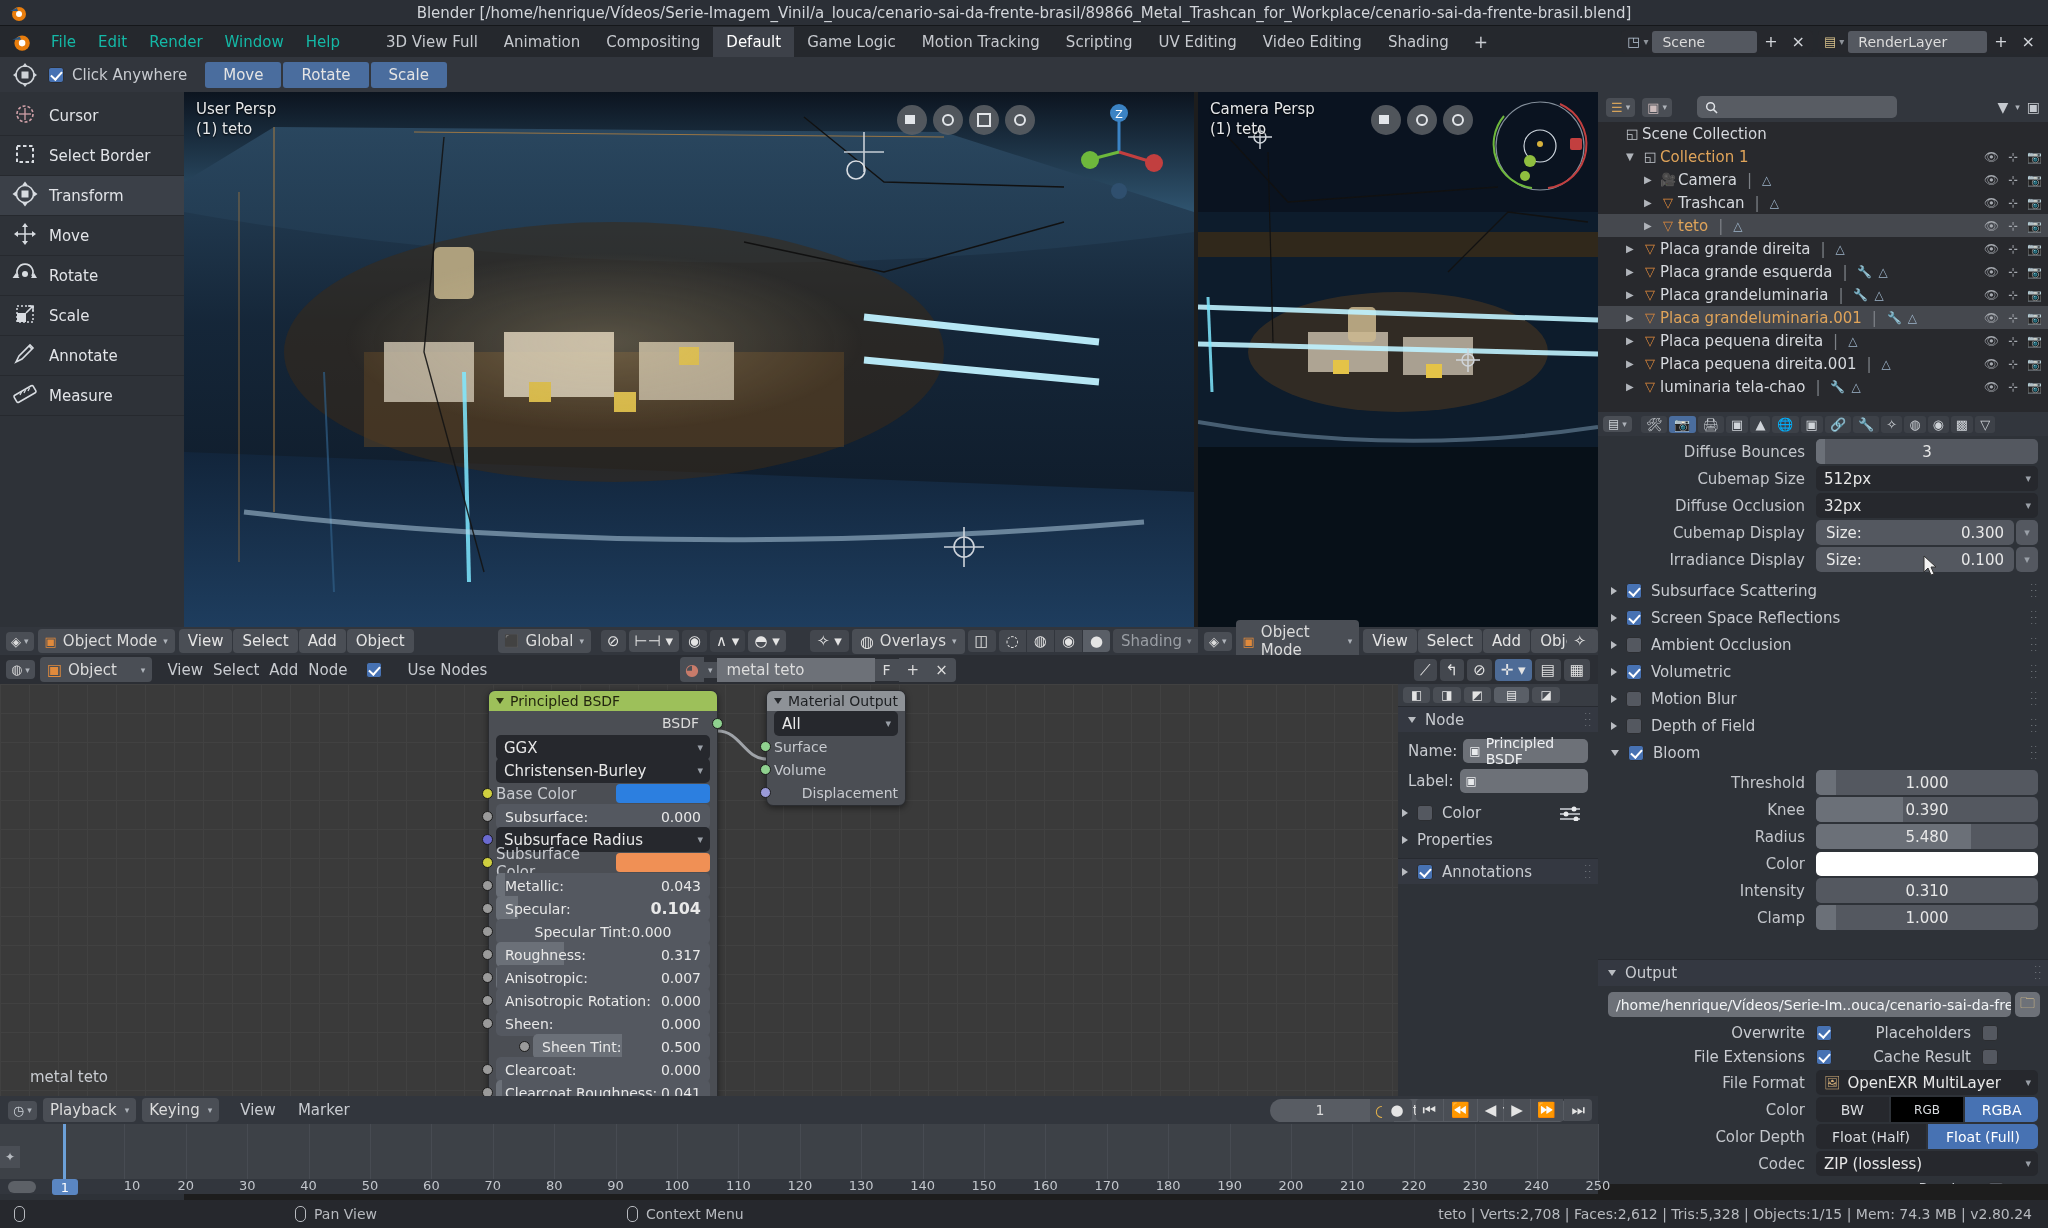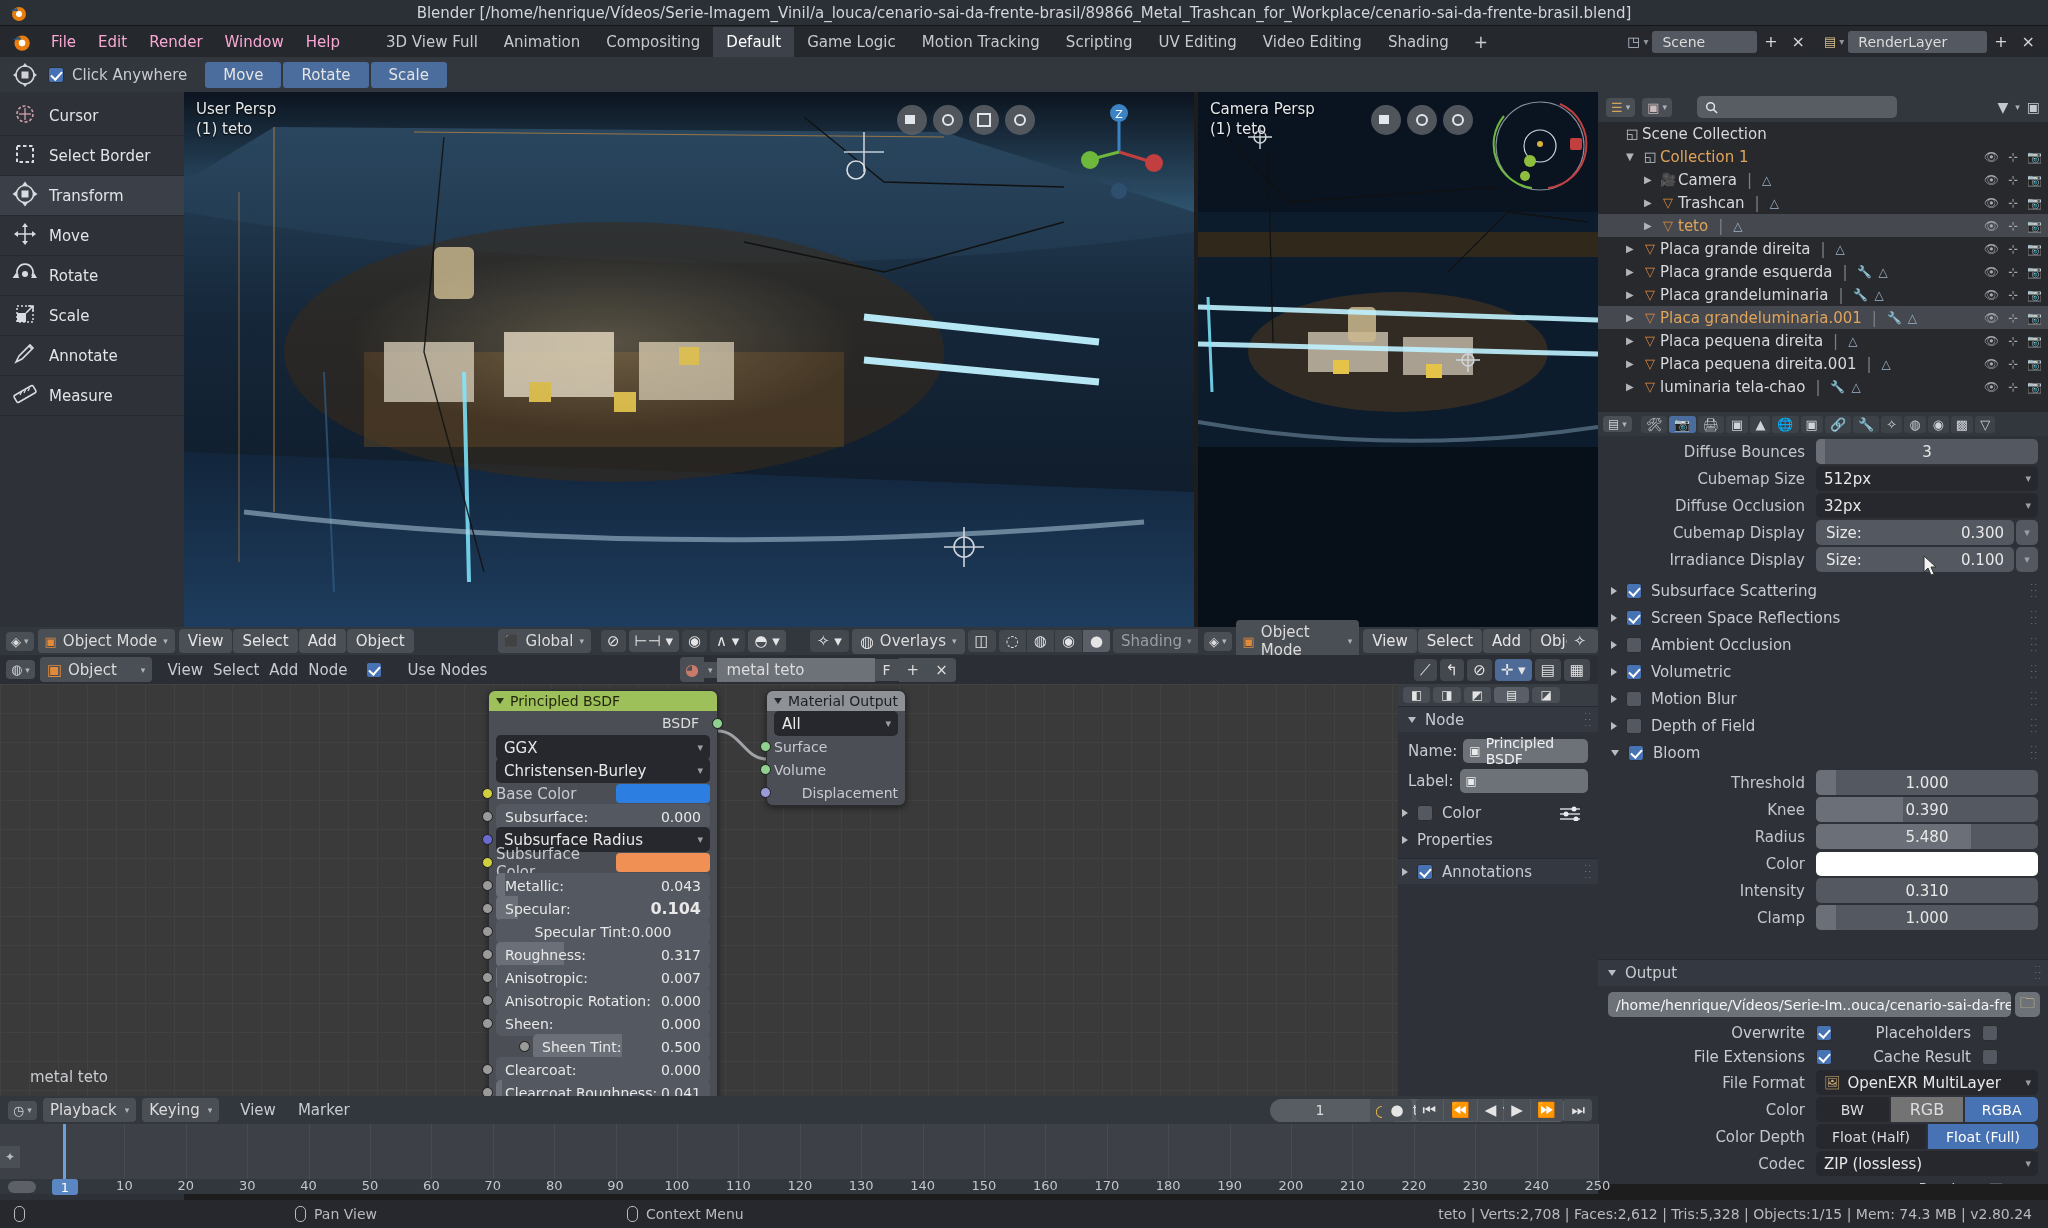--- a/index.html
+++ b/index.html
@@ -44,21 +44,21 @@
 
   
   #titlebar {
     position:absolute;left:0;top:0;width:2048px;height:26px;
     background:#2b2f36; display:flex;align-items:center;justify-content:center;
     font-size:15px; color:#d2d5da; border-bottom:1px solid #15171a;
   }
   #blenderlogo-title{position:absolute;left:8px;top:3px;}
   
   #topbar{position:absolute;left:0;top:26px;width:2048px;height:31px;background:#25282d;display:flex;align-items:center;}
-  #topbar .mi{font-size:15px;color:#f9a8d4;padding:3px 11px;}
+  #topbar .mi{font-size:15px;color:#14b8a6;padding:3px 11px;}
   #topbar .ws{font-size:15px;color:#c6c9ce;padding:6px 13px;}
   #topbar .ws.act{background:#3d4149;color:#fff;}
   
   #toolhdr{position:absolute;left:0;top:57px;width:2048px;height:35px;background:#32363d;display:flex;align-items:center;}
   
   #lefttool{position:absolute;left:0;top:92px;width:184px;bottom:0;background:#2e3238;}
   .tool{height:40px;display:flex;align-items:center;gap:11px;padding-left:12px;border-bottom:1px solid #26292e;}
   .tool.act{background:#3b4048;}
   .tool .tname{font-size:15px;color:#e2e4e8;}
   
@@ -1064,21 +1064,21 @@
     <div class="drop" style="flex:1;gap:7px">
       <span style="font-size:13px;color:#d9b27a">🖼</span>
       <span>OpenEXR MultiLayer</span>
         <span class="car">▾</span>
     </div>
   </div>
   <div class="prow">
     <span class="pl">Color</span>
     <div id="color-opts" class="row" style="flex:1;gap:2px">
         <div style="flex: 1 1 0%; height: 25px; display: flex; align-items: center; justify-content: center; font-size: 14px; border-radius: 5px 0px 0px 5px; background: rgb(38, 40, 45); color: rgb(218, 221, 225);">BW</div>
-        <div style="flex: 1 1 0%; height: 25px; display: flex; align-items: center; justify-content: center; font-size: 16px; border-radius: 0px; background: #737373; color: rgb(218, 221, 225);">RGB</div>
+        <div style="flex: 1 1 0%; height: 25px; display: flex; align-items: center; justify-content: center; font-size: 12px; border-radius: 0px; background: #000000; color: rgb(218, 221, 225);">RGB</div>
         <div style="flex: 1 1 0%; height: 25px; display: flex; align-items: center; justify-content: center; font-size: 14px; border-radius: 0px 5px 5px 0px; background: rgb(71, 114, 179); color: rgb(255, 255, 255);">RGBA</div>
       </div>
   </div>
   <div class="prow">
     <span class="pl">Color Depth</span>
     <div id="depth-opts" class="row" style="flex:1;gap:2px">
         <div style="flex: 1 1 0%; height: 25px; display: flex; align-items: center; justify-content: center; font-size: 14px; border-radius: 5px 0px 0px 5px; background: rgb(38, 40, 45); color: rgb(218, 221, 225);">Float (Half)</div>
         <div style="flex: 1 1 0%; height: 25px; display: flex; align-items: center; justify-content: center; font-size: 14px; border-radius: 0px 5px 5px 0px; background: rgb(71, 114, 179); color: rgb(255, 255, 255);">Float (Full)</div>
       </div>
   </div>
@@ -1170,21 +1170,21 @@
       <div style="position: absolute; left: 1598px; top: 0px; width: 1px; height: 64px; background: rgb(71, 75, 82);"></div>
     </div>
   <div style="position:absolute;left:0;top:22px;width:20px;height:22px;background:#4a4e55;display:flex;align-items:center;justify-content:center;color:#b8bcc2;font-size:12px">✦</div>
   <div style="position:absolute;left:63px;top:0;width:3px;height:64px;background:#6ca0d8"></div>
 </div>
 
 <div id="tlruler">
   <div style="position:absolute;left:0;top:2px;width:1598px;height:15px;background:#32363d"></div>
   <div style="position:absolute;left:8px;top:4px;width:28px;height:12px;border-radius:6px;background:#5d6167"></div>
   <div id="tl-ticks">
-      <div style="position: absolute; left: 108.4px; top: 1px; width: 32px; text-align: center; font-size: 13px; color: rgb(194, 198, 204);">10</div>
+      <div style="position: absolute; left: 108.4px; top: 1px; width: 32px; text-align: right; font-size: 13px; color: rgb(194, 198, 204);">10</div>
       <div style="position: absolute; left: 169.8px; top: 1px; width: 32px; text-align: center; font-size: 13px; color: rgb(194, 198, 204);">20</div>
       <div style="position: absolute; left: 231.2px; top: 1px; width: 32px; text-align: center; font-size: 13px; color: rgb(194, 198, 204);">30</div>
       <div style="position: absolute; left: 292.6px; top: 1px; width: 32px; text-align: center; font-size: 13px; color: rgb(194, 198, 204);">40</div>
       <div style="position: absolute; left: 354px; top: 1px; width: 32px; text-align: center; font-size: 13px; color: rgb(194, 198, 204);">50</div>
       <div style="position: absolute; left: 415.4px; top: 1px; width: 32px; text-align: center; font-size: 13px; color: rgb(194, 198, 204);">60</div>
       <div style="position: absolute; left: 476.8px; top: 1px; width: 32px; text-align: center; font-size: 13px; color: rgb(194, 198, 204);">70</div>
       <div style="position: absolute; left: 538.2px; top: 1px; width: 32px; text-align: center; font-size: 13px; color: rgb(194, 198, 204);">80</div>
       <div style="position: absolute; left: 599.6px; top: 1px; width: 32px; text-align: center; font-size: 13px; color: rgb(194, 198, 204);">90</div>
       <div style="position: absolute; left: 661px; top: 1px; width: 32px; text-align: center; font-size: 13px; color: rgb(194, 198, 204);">100</div>
       <div style="position: absolute; left: 722.4px; top: 1px; width: 32px; text-align: center; font-size: 13px; color: rgb(194, 198, 204);">110</div>

